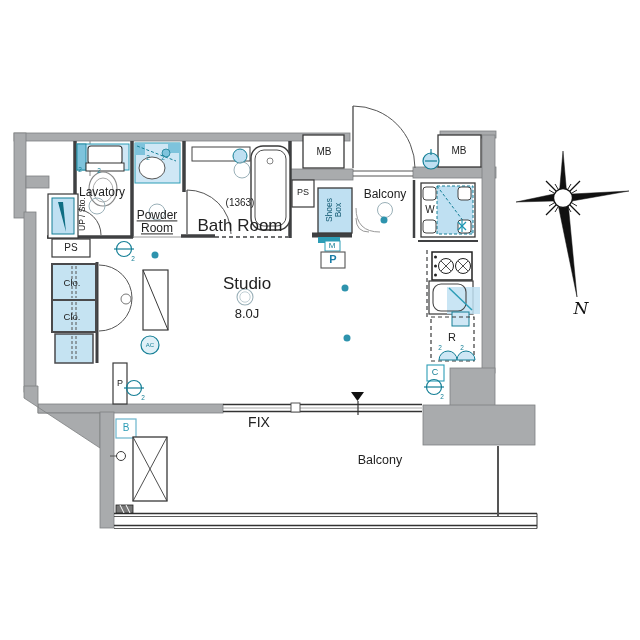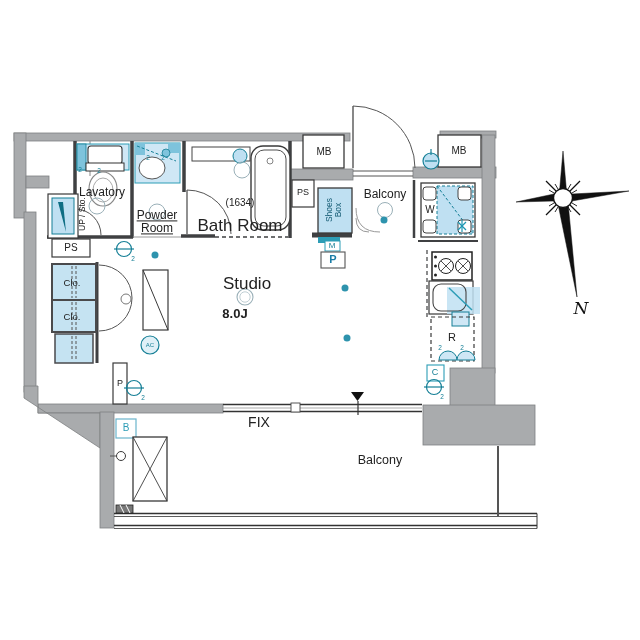--- a/index.html
+++ b/index.html
@@ -276,25 +276,25 @@
           <line x1="572" y1="203" x2="577" y2="206"></line>
     </g>
     <circle cx="563" cy="198" r="9.5" fill="#fff" stroke="#111" stroke-width="1.4"></circle>
   </g>
 </svg>
 
 <div class="lbl" style="left:102px;top:192px;font-size:12px;">Lavatory</div>
 <div class="lbl vert" style="left:82px;top:214px;font-size:8.5px;">UP / Sto.</div>
 <div class="lbl wrap" style="left:157px;top:222px;font-size:12px;width:62px;text-decoration:underline;">Powder Room</div>
 <div class="lbl" style="left:240px;top:190px;font-size:17px;margin-top:36px;">Bath Room</div>
-<div class="lbl" style="left:240px;top:203px;font-size:10px;">(1634)</div>
+<div class="lbl" style="left:240px;top:203px;font-size:10px;">(1363)</div>
 <div class="lbl vert wrap" style="left:334px;top:210px;font-size:8.5px;width:34px;color:#155b74;">Shoes Box</div>
 <div class="lbl" style="left:385px;top:194px;font-size:12px;">Balcony</div>
 <div class="lbl" style="left:247px;top:284px;font-size:17px;text-align:right;">Studio</div>
-<div class="lbl" style="left:235px;top:314px;font-size:13px;font-weight:bold;">8.0J</div>
+<div class="lbl" style="left:247px;top:314px;font-size:13px;">8.0J</div>
 <div class="lbl" style="left:380px;top:461px;font-size:12.5px;">Balcony</div>
 
 <div class="lbl" style="left:324px;top:152px;font-size:10px;">MB</div>
 <div class="lbl" style="left:459px;top:151px;font-size:10px;">MB</div>
 <div class="lbl" style="left:303px;top:193px;font-size:9px;">PS</div>
 <div class="lbl" style="left:71px;top:248px;font-size:10px;">PS</div>
 <div class="lbl" style="left:72px;top:283px;font-size:9.5px;">Clo.</div>
 <div class="lbl" style="left:72px;top:317px;font-size:9.5px;">Clo.</div>
 <div class="lbl" style="left:430px;top:210px;font-size:10px;">W</div>
 <div class="lbl" style="left:452px;top:338px;font-size:11px;">R</div>

